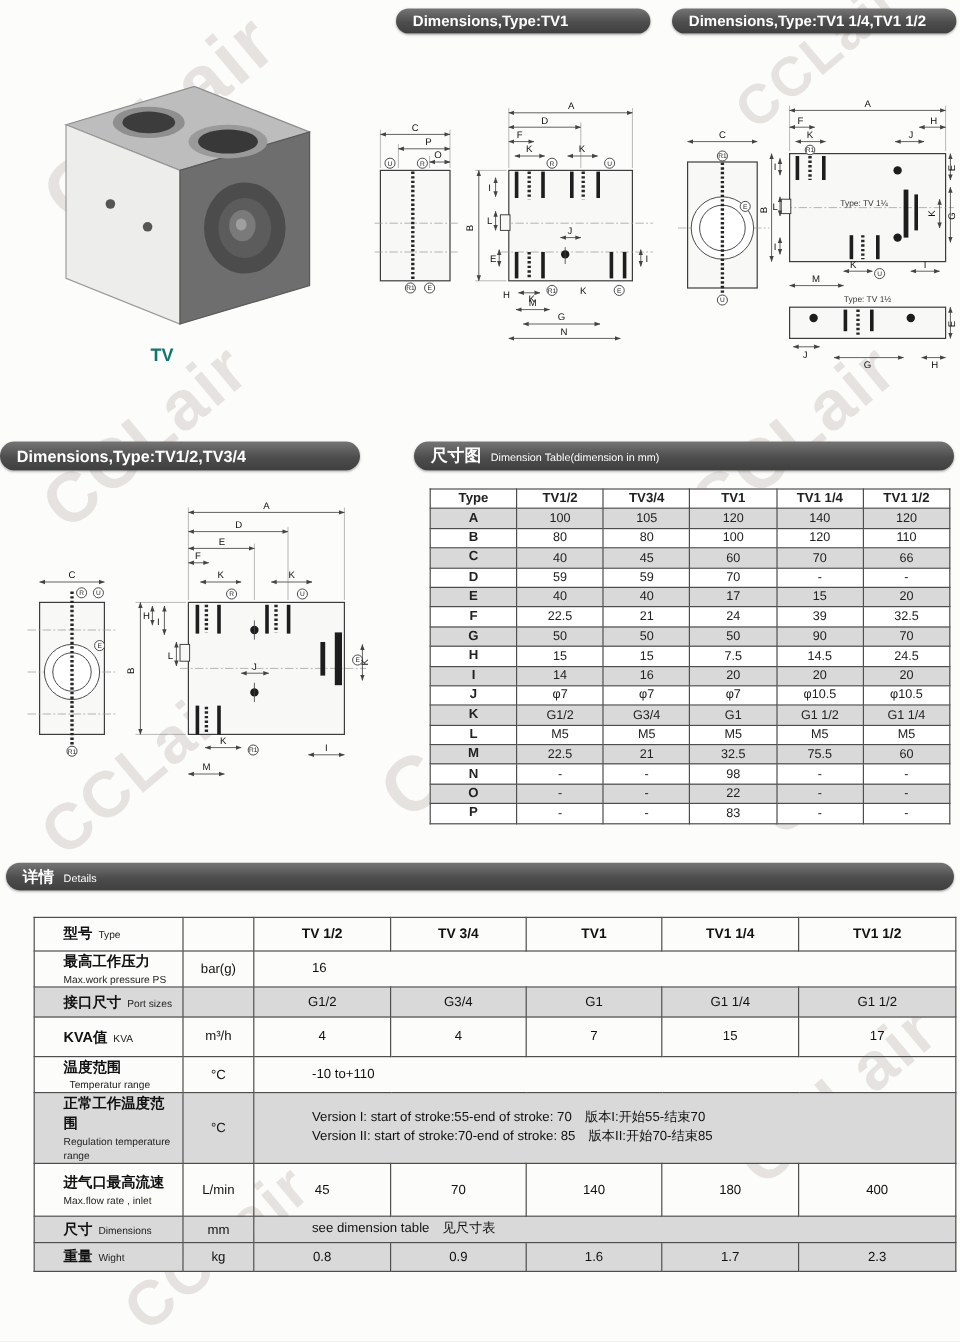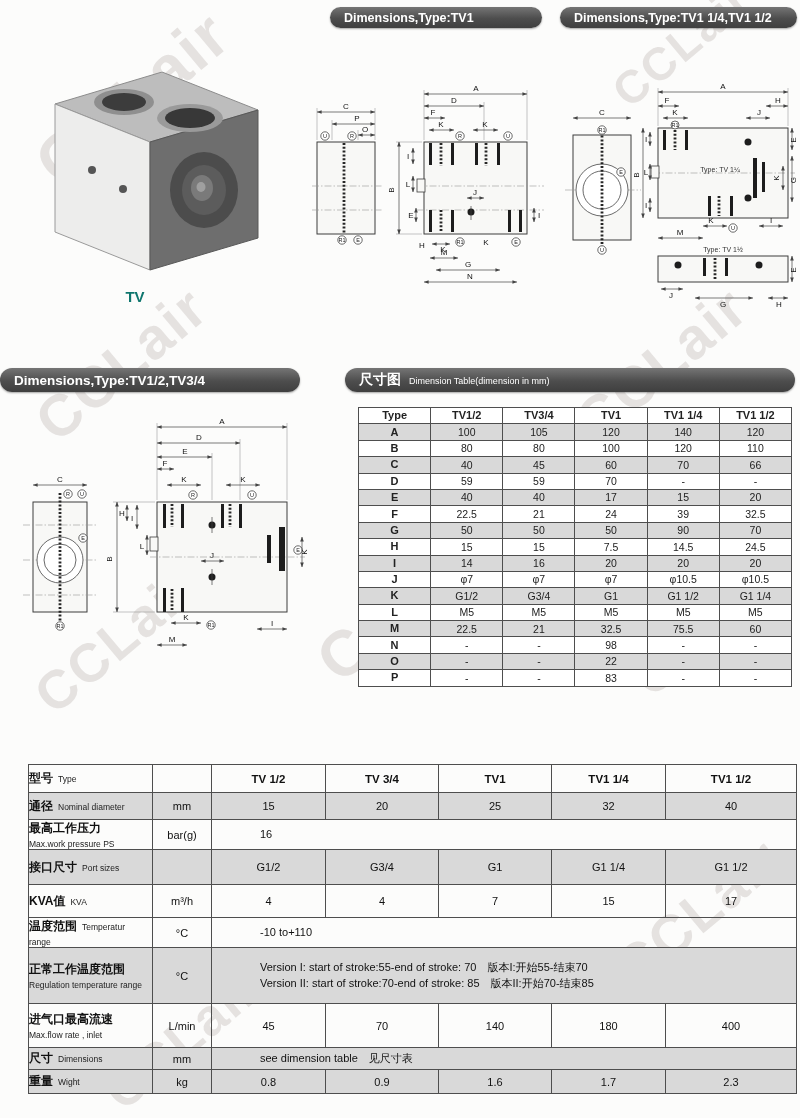--- a/index.html
+++ b/index.html
@@ -38,21 +38,21 @@
             padding:0;line-height:1;}
   #dimTable th{font-size:11px;}
   #dimTable td.rl{font-weight:bold;font-size:11px;}
   #dimTable tr.sh td{background:#d9d9d9;}
   #dimTable tr.dash td{border-top:1px dashed #8a8a8a;}
   
   #detTable{position:absolute;left:28px;top:764px;width:768px;border-collapse:collapse;
             font-size:11px;color:#111;table-layout:fixed;}
   #detTable td{border:1px solid #4e4e4e;padding:0 4px;box-sizing:border-box;}
   #detTable tr.sh td{background:#d9d9d9;}
-  #detTable td.lab{padding-left:0;}
+  #detTable td.lab{padding-left:24px;}
   #detTable .lcn{font-weight:bold;font-size:12px;}
   #detTable .len{font-size:8.5px;color:#222;}
   #detTable td.unit,#detTable td.val{text-align:center;}
   #detTable td.hval{text-align:center;font-weight:bold;font-size:11.5px;}
   #detTable td.merged{text-align:left;padding-left:48px;line-height:1.45;}
 </style>
 </head>
 <body>
 
 <div class="page">
@@ -496,20 +496,24 @@
           <td class="rl">P</td>
           <td>-</td>
           <td>-</td>
           <td>83</td>
           <td>-</td>
           <td>-</td>
         </tr>
       </tbody>
   </table>
 
+  <div class="banner" style="left:5px;top:719px;width:790px;height:23px">
+    <span class="bcn" style="font-size:13px">详情</span>
+    <span class="ben">Details</span>
+  </div>
 
   <table id="detTable">
     <colgroup>
       <col style="width:124px">
         <col style="width:59px">
         <col style="width:114px">
       <col style="width:113px">
         <col style="width:113px">
         <col style="width:114px">
         <col style="width:131px">
@@ -517,40 +521,31 @@
     <tbody>
         <tr style="height: 28px;">
           <td class="lab"><span class="lcn">型号</span><span class="len" style="margin-left: 5px;">Type</span></td>
           <td class="unit"></td>
           <td class="hval">TV 1/2</td>
           <td class="hval">TV 3/4</td>
           <td class="hval">TV1</td>
           <td class="hval">TV1 1/4</td>
           <td class="hval">TV1 1/2</td>
         </tr>
-        <tr class="sh" style="height: 27px;">
-          <td class="lab"><span class="lcn">通径</span><span class="len" style="margin-left: 5px;">Nominal  diameter</span></td>
-          <td class="unit">mm</td>
-          <td class="val">15</td>
-          <td class="val">20</td>
-          <td class="val">25</td>
-          <td class="val">32</td>
-          <td class="val">40</td>
-        </tr>
         <tr style="height: 27px;">
           <td class="lab">
             <div><span class="lcn">最高工作压力</span></div>
             <div><span class="len">Max.work pressure PS</span></div>
           </td>
           <td class="unit">bar(g)</td>
           <td colspan="5" class="merged">
             <div>16</div>
           </td>
         </tr>
-        <tr class="sh" style="height: 35px;">
+        <tr class="sh" style="height: 25px;">
           <td class="lab"><span class="lcn">接口尺寸</span><span class="len" style="margin-left: 5px;">Port sizes</span></td>
           <td class="unit"></td>
           <td class="val">G1/2</td>
           <td class="val">G3/4</td>
           <td class="val">G1</td>
           <td class="val">G1 1/4</td>
           <td class="val">G1 1/2</td>
         </tr>
         <tr style="height: 33px;">
           <td class="lab"><span class="lcn">KVA值</span><span class="len" style="margin-left: 5px;">KVA</span></td>

